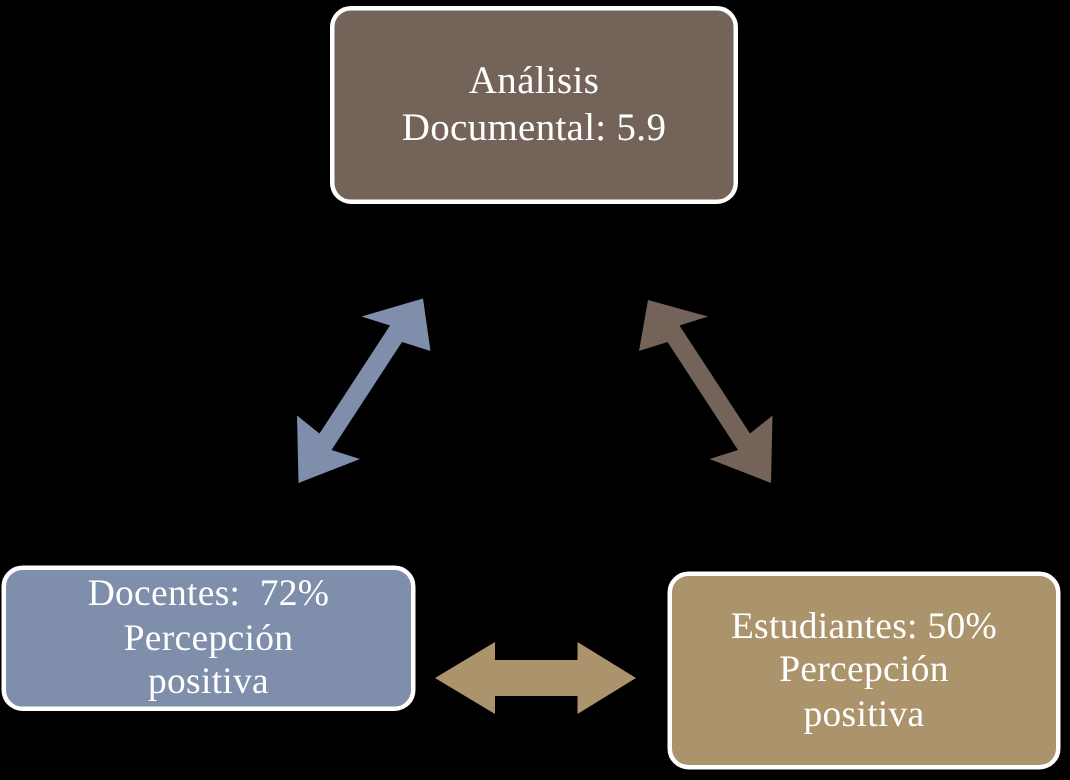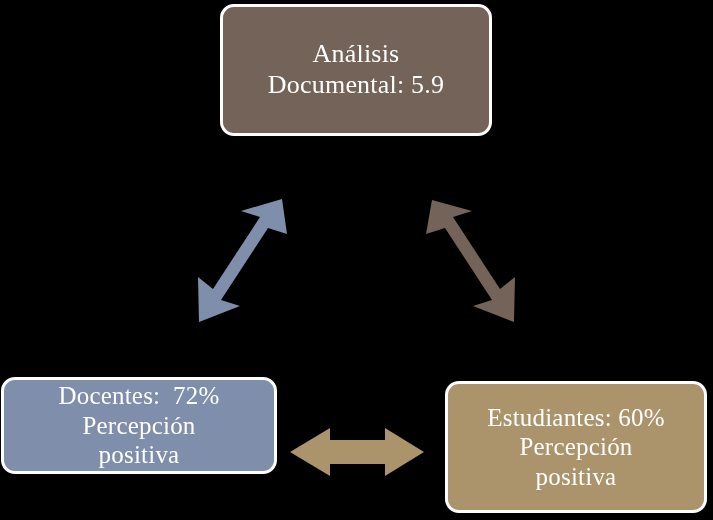--- a/index.html
+++ b/index.html
@@ -99,18 +99,18 @@
     <span class="node-line">Documental: 5.9</span>
   </div>
 
   <div class="node-box" id="node-docentes" style="background: rgb(127, 142, 171); border-color: rgb(255, 255, 255); color: rgb(255, 255, 255);">
     <span class="node-line">Docentes:  72%</span>
     <span class="node-line">Percepción</span>
     <span class="node-line">positiva</span>
   </div>
 
   <div class="node-box" id="node-estudiantes" style="background: rgb(171, 148, 108); border-color: rgb(255, 255, 255); color: rgb(255, 255, 255);">
-    <span class="node-line">Estudiantes: 60%</span>
+    <span class="node-line">Estudiantes: 50%</span>
     <span class="node-line">Percepción</span>
     <span class="node-line">positiva</span>
   </div>
 
 </div>
 
 </body></html>

